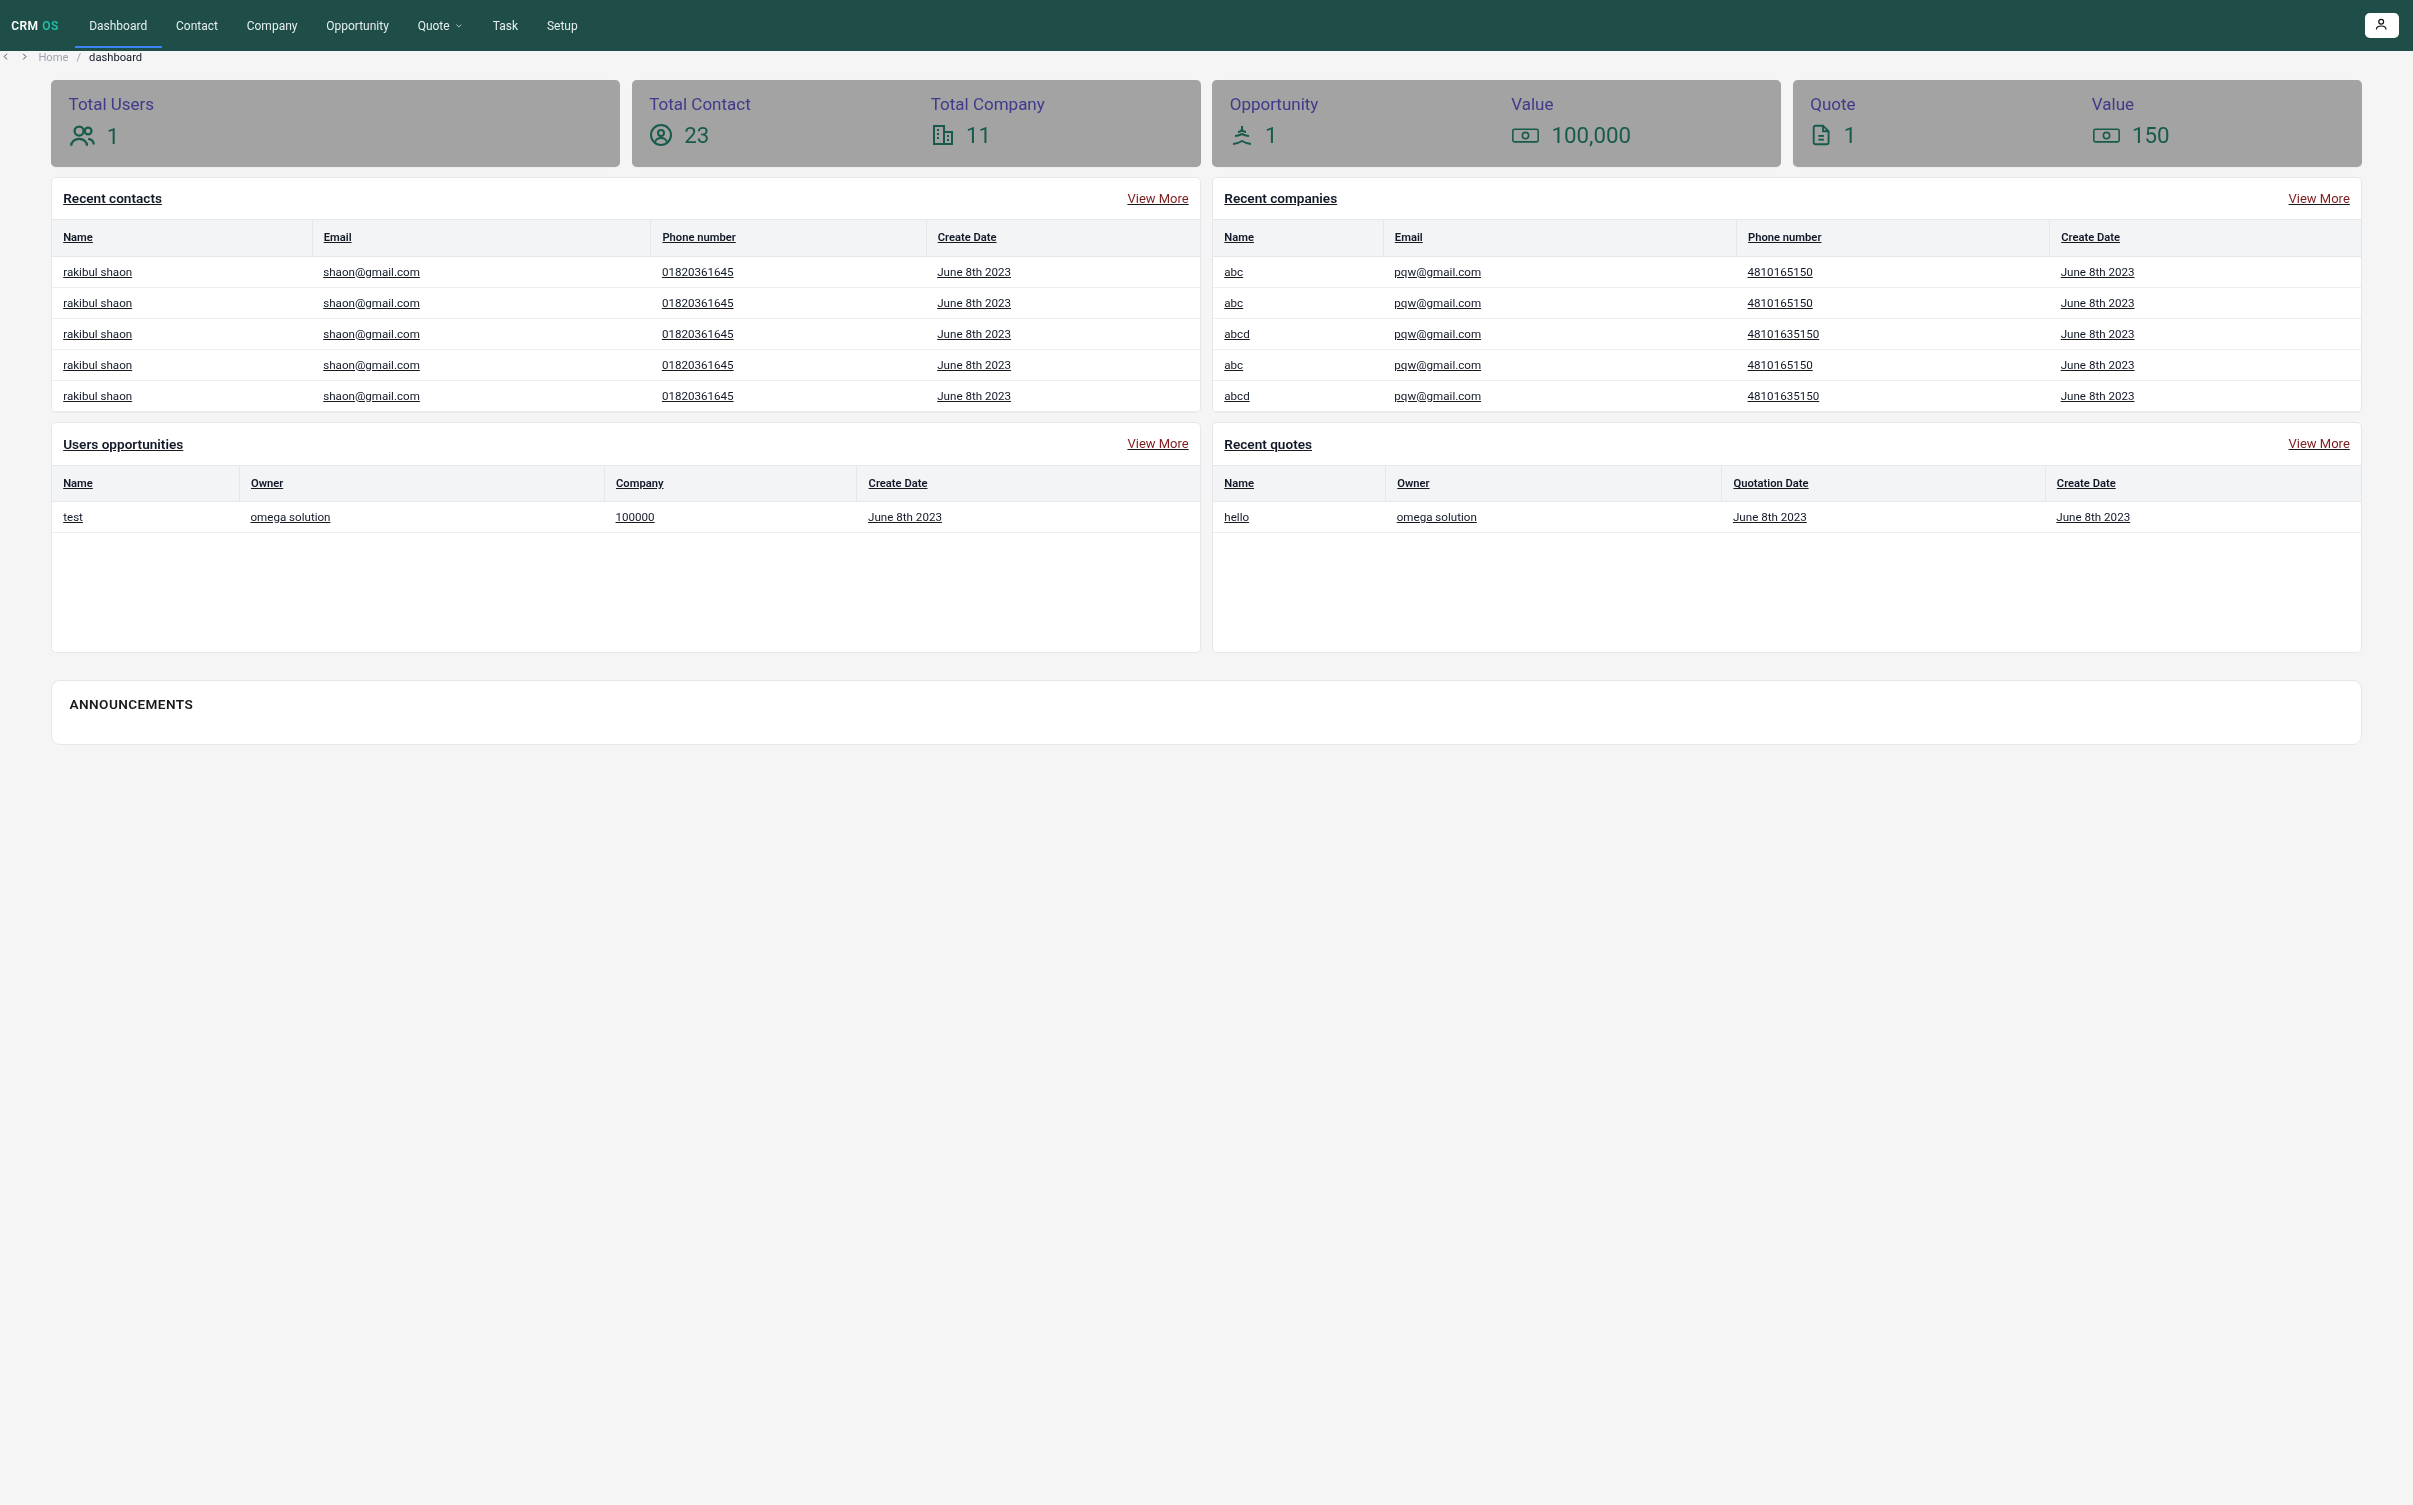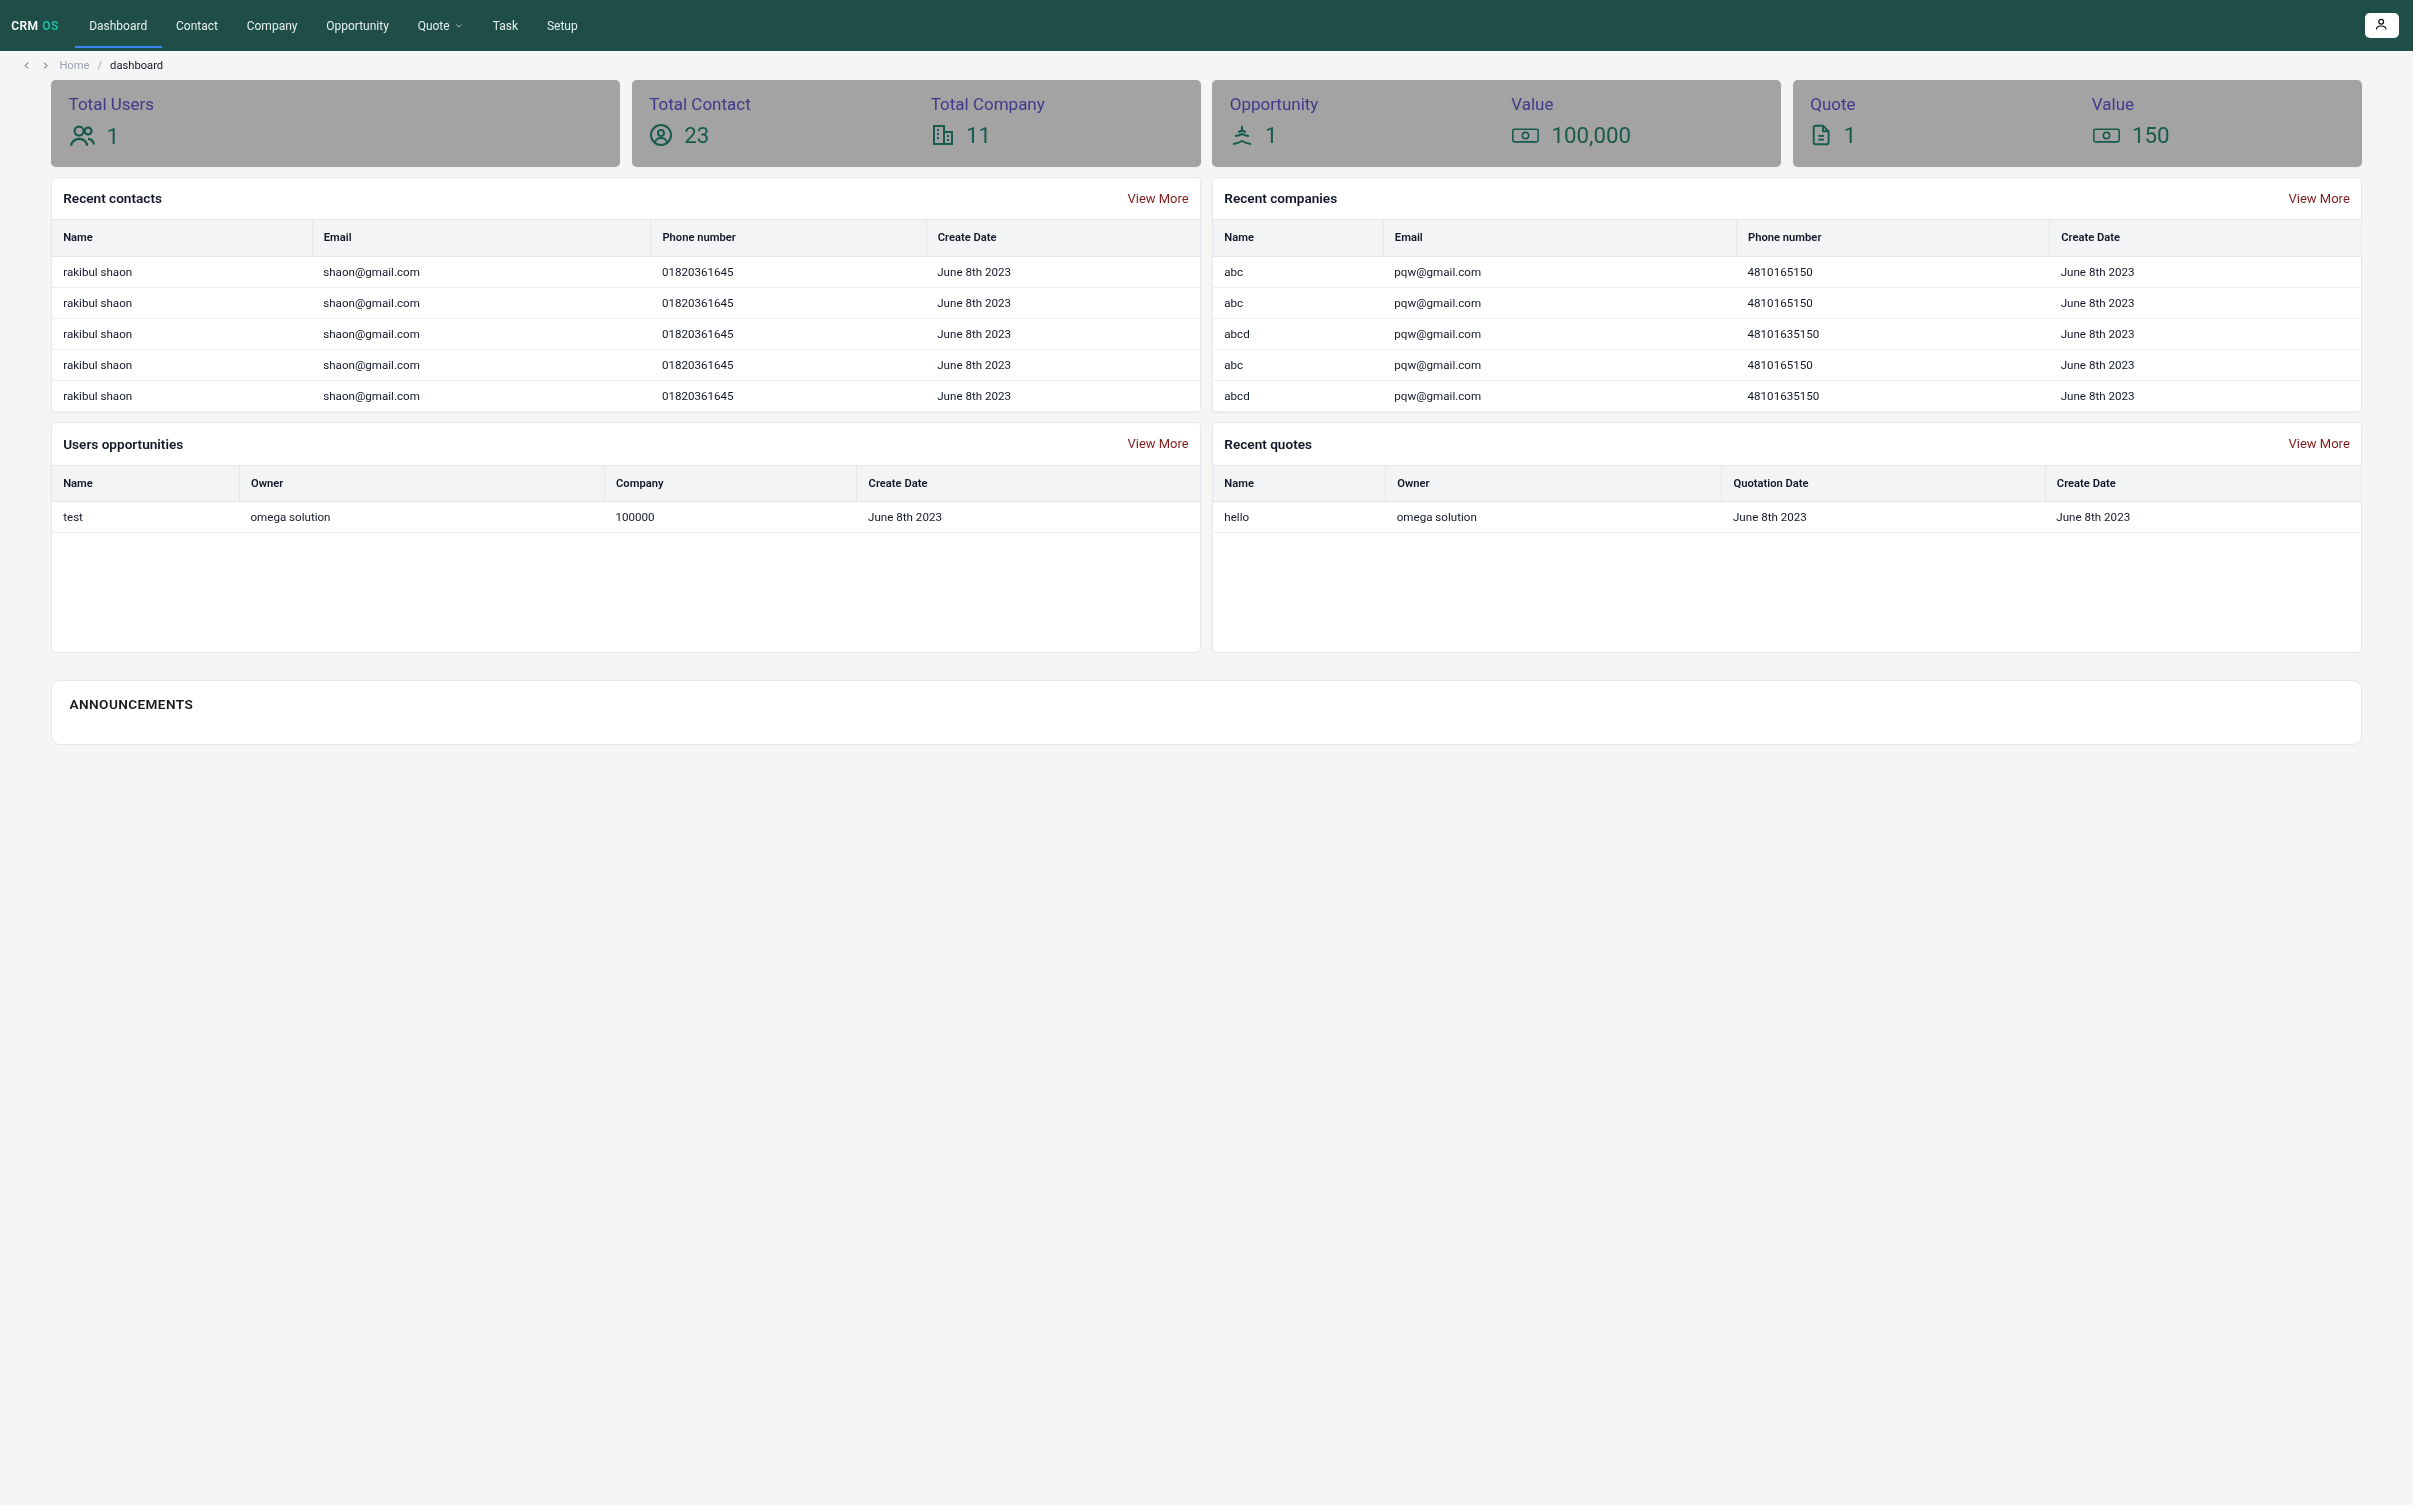--- a/index.html
+++ b/index.html
@@ -48,23 +48,23 @@
       height: 25.5px;
       display: flex;
       align-items: center;
       justify-content: center;
       cursor: pointer;
       margin-right: 3.2px;
     }
 
     .breadcrumb {
       display: flex;
-      align-items: center;
+      align-items: flex-start;
       height: 29px;
-      padding: 0 21px;
+      padding: 0 0;
       gap: 8px;
       font-size: 11.2px;
       color: #6b7280;
     }
     .bc-arrow { cursor: pointer; color: #374151; display: flex; }
     .bc-home { color: #9ca3af; cursor: pointer; }
     .bc-sep { color: #9ca3af; }
     .bc-current { color: #111827; }
 
     .content { padding: 0 51px 24px; }
@@ -85,20 +85,21 @@
     .kpi-num  { color: #185b4c; font-size: 22.3px; font-weight: 400; }
 
     .tables-row { display: flex; gap: 11.2px; margin-top: 9.6px; }
     .table-card {
       background: #fff;
       border: 0.8px solid #e5e7eb;
       border-radius: 4.8px;
       flex: 1;
       display: flex;
       flex-direction: column;
+      text-decoration: underline;
     }
     .table-head {
       display: flex;
       justify-content: space-between;
       align-items: center;
       padding: 12.8px 11.2px;
     }
     .table-title { font-size: 13.6px; font-weight: 600; color: #111827; }
     .viewmore    { font-size: 13px; color: #7f1d1d; cursor: pointer; }
     table { width: 100%; border-collapse: collapse; }

